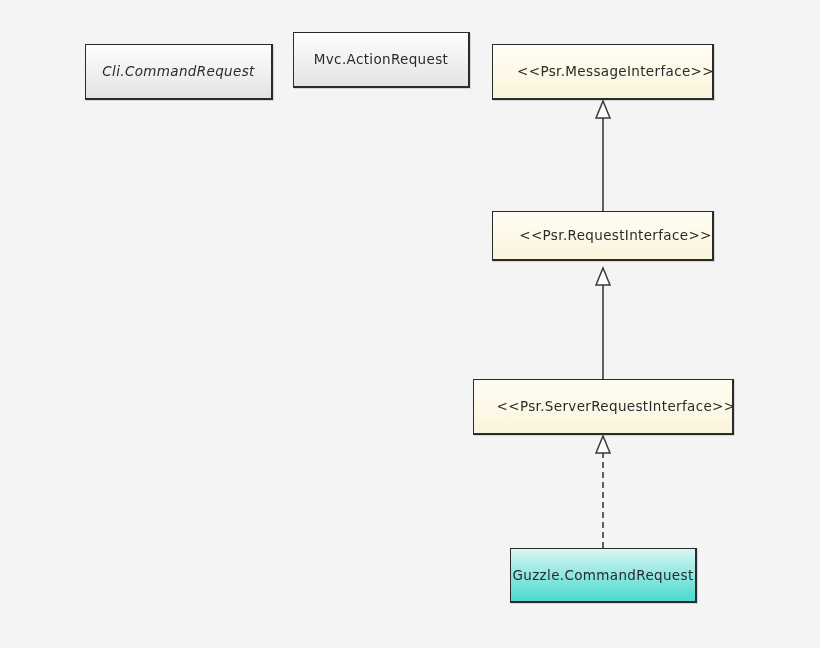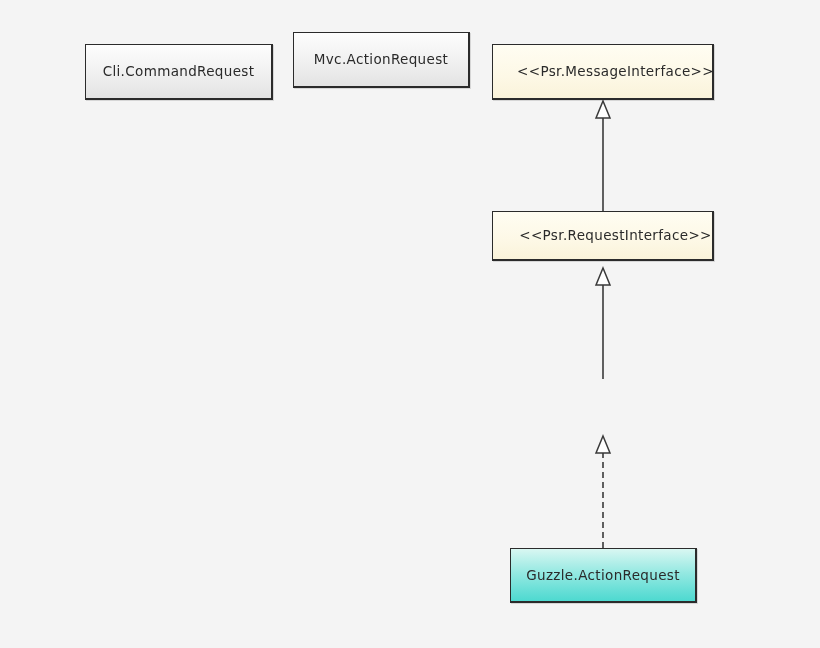--- a/index.html
+++ b/index.html
@@ -64,21 +64,21 @@
     background: linear-gradient(to bottom, #fffdf2 0%, #fdf8e6 60%, #faf3da 100%);
     padding-left: 26px;
   }
 
   
   .node-highlight {
     background: linear-gradient(to bottom, #d9f7f2 0%, #96e9e2 45%, #4dd9d0 100%);
   }
 
   
-  #node-cli-command-request      { left: 85px;  top: 44px;  width: 188px; height: 56px; }
+  #node-cli-command-request      { left: 85px;  top: 44px;  width: 188px; height: 56px; font-style: italic; }
   #node-mvc-action-request       { left: 293px; top: 32px;  width: 177px; height: 56px; }
   #node-psr-message-interface    { left: 492px; top: 44px;  width: 222px; height: 56px; }
   #node-psr-request-interface    { left: 492px; top: 211px; width: 222px; height: 50px; }
   #node-psr-server-req-interface { left: 473px; top: 379px; width: 261px; height: 56px; }
   #node-guzzle-server-request    { left: 510px; top: 548px; width: 187px; height: 55px; }
 
   .conn-line {
     stroke: #3a3a3a;
     stroke-width: 1.6;
     fill: none;
@@ -124,18 +124,21 @@
   </div>
 
   <div class="uml-node node-interface" id="node-psr-message-interface">
     <span class="node-label">&lt;&lt;Psr.MessageInterface&gt;&gt;</span>
   </div>
 
   <div class="uml-node node-interface" id="node-psr-request-interface">
     <span class="node-label">&lt;&lt;Psr.RequestInterface&gt;&gt;</span>
   </div>
 
+  <div class="uml-node node-interface" id="node-psr-server-req-interface">
+    <span class="node-label">&lt;&lt;Psr.ServerRequestInterface&gt;&gt;</span>
+  </div>
 
   <div class="uml-node node-highlight" id="node-guzzle-server-request">
-    <span class="node-label">Guzzle.ActionRequest</span>
+    <span class="node-label">Guzzle.CommandRequest</span>
   </div>
 
 </div>
 
 </body></html>

